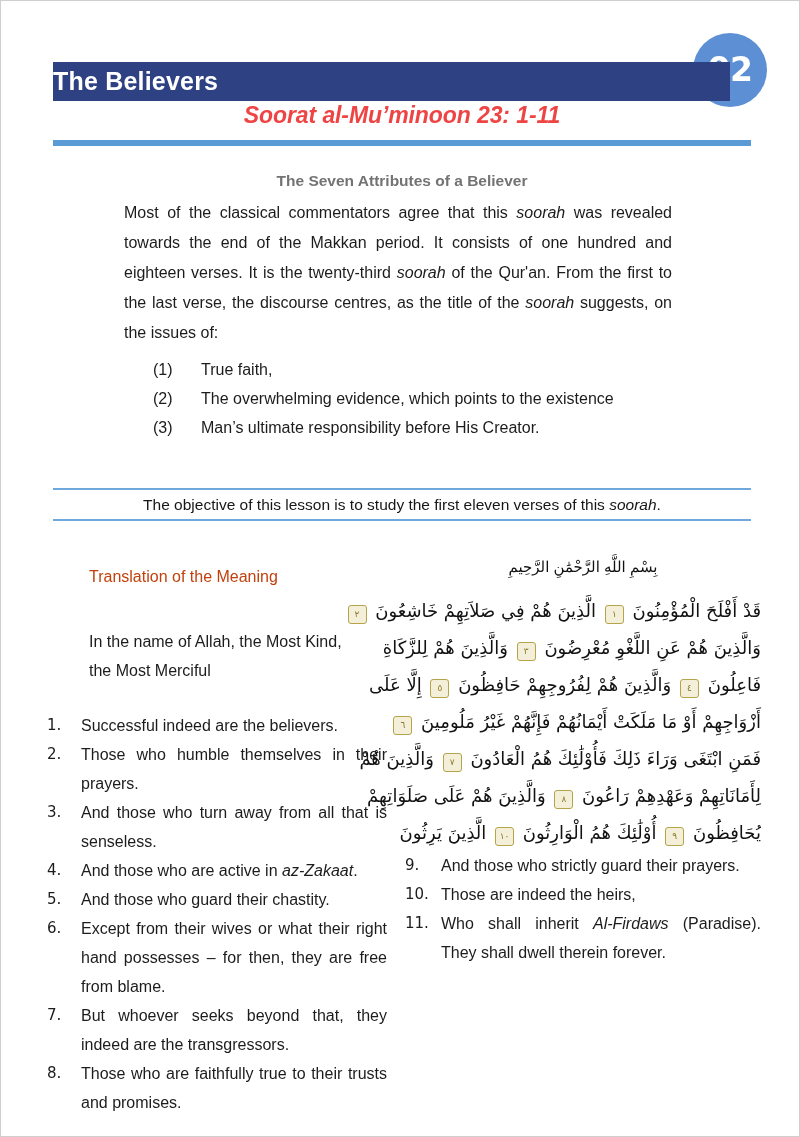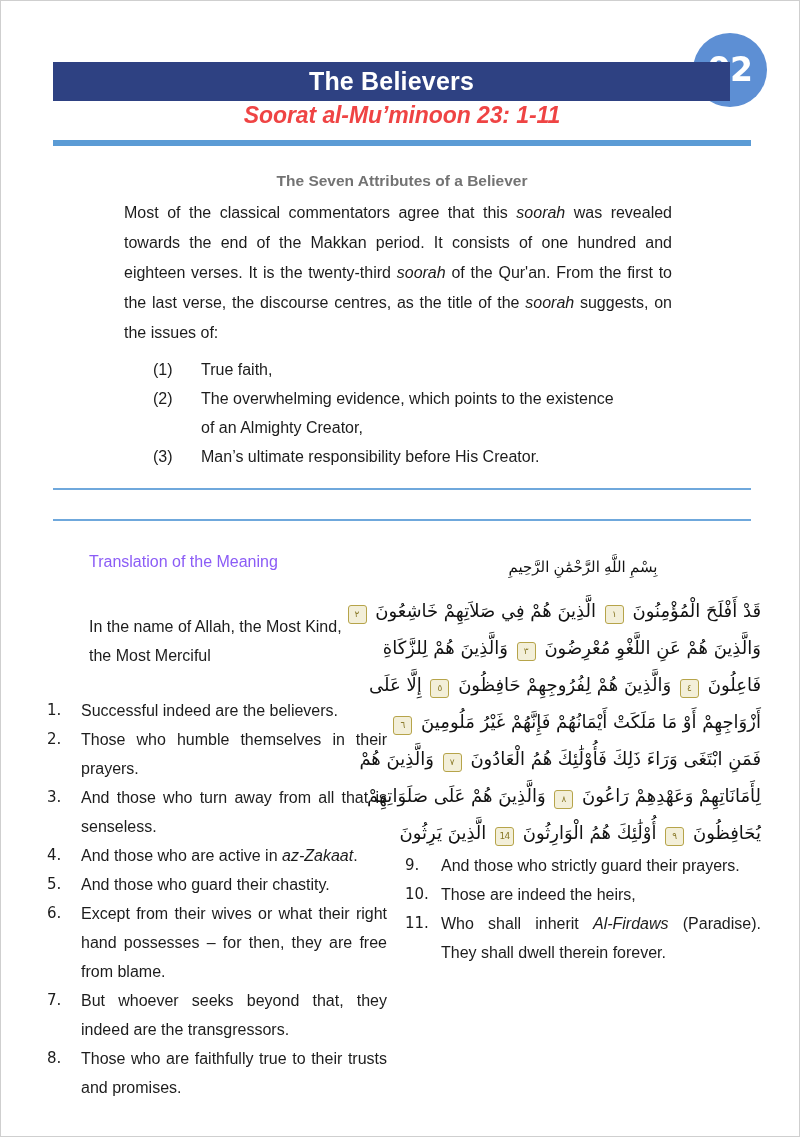--- a/index.html
+++ b/index.html
@@ -60,21 +60,20 @@
     background: #2e4182;
     z-index: 2;
   }
   .title-bar-text {
     position: absolute;
     left: 0;
     top: 0;
     width: 677px;
     height: 39px;
     line-height: 39px;
-    text-align: center;
     color: #ffffff;
     font-size: 25px;
     font-weight: bold;
     letter-spacing: 0.2px;
   }
   .subtitle {
     position: absolute;
     left: 52px;
     top: 101px;
     width: 698px;
@@ -179,22 +178,23 @@
   .col-right {
     position: absolute;
     left: 404px;
     top: 549px;
     width: 356px;
   }
 
   .trans-label {
     font-size: 16px;
     line-height: 24px;
-    color: #8b5cf6;
+    color: #c2410c;
     padding-left: 42px;
+    margin-top: 15px;
   }
   .basmala-en {
     margin-top: 38px;
     padding-left: 42px;
     font-size: 16px;
     line-height: 29px;
     color: #1c1c1c;
     width: 278px;
   }
 
@@ -297,31 +297,31 @@
 
     <div class="roman-item">
       <span class="roman-marker">(1)</span>
       <span class="roman-text">True faith,</span>
     </div>
 
     <div class="roman-item">
       <span class="roman-marker">(2)</span>
       <span class="roman-text">The overwhelming evidence, which points to the existence</span>
     </div>
-    <div class="roman-item">
-      <span class="roman-cont">of an Almighty Creator,</span>
-    </div>
 
     <div class="roman-item">
       <span class="roman-marker">(3)</span>
       <span class="roman-text">Man’s ultimate responsibility before His Creator.</span>
     </div>
   </div>
 
   <div class="rule-thin-top"></div>
+  <div class="objective-text">
+    The objective of this lesson is to study the first eleven verses of this <i>soorah</i>.
+  </div>
   <div class="rule-thin-bot"></div>
 
   <div class="col-left">
 
     <div class="trans-label">Translation of the Meaning</div>
 
     <div class="basmala-en">In the name of Allah, the Most Kind, the Most Merciful</div>
 
     <div class="num-list">
 
@@ -373,21 +373,21 @@
     <div class="arabic-block">
       <div class="basmala-ar">بِسْمِ اللَّهِ الرَّحْمَٰنِ الرَّحِيمِ</div>
       <div class="arabic-spacer"></div>
       <div id="arabic-lines">
           <div class="ayah-line"><span>قَدْ أَفْلَحَ الْمُؤْمِنُونَ</span> <span class="ayah-mark">١</span> <span>الَّذِينَ هُمْ فِي صَلاَتِهِمْ خَاشِعُونَ</span> <span class="ayah-mark">٢</span> </div>
           <div class="ayah-line"><span>وَالَّذِينَ هُمْ عَنِ اللَّغْوِ مُعْرِضُونَ</span> <span class="ayah-mark">٣</span> <span>وَالَّذِينَ هُمْ لِلزَّكَاةِ</span> </div>
           <div class="ayah-line"><span>فَاعِلُونَ</span> <span class="ayah-mark">٤</span> <span>وَالَّذِينَ هُمْ لِفُرُوجِهِمْ حَافِظُونَ</span> <span class="ayah-mark">٥</span> <span>إِلَّا عَلَى</span> </div>
           <div class="ayah-line"><span>أَزْوَاجِهِمْ أَوْ مَا مَلَكَتْ أَيْمَانُهُمْ فَإِنَّهُمْ غَيْرُ مَلُومِينَ</span> <span class="ayah-mark">٦</span> </div>
           <div class="ayah-line"><span>فَمَنِ ابْتَغَى وَرَاءَ ذَلِكَ فَأُوْلَٰئِكَ هُمُ الْعَادُونَ</span> <span class="ayah-mark">٧</span> <span>وَالَّذِينَ هُمْ</span> </div>
           <div class="ayah-line"><span>لِأَمَانَاتِهِمْ وَعَهْدِهِمْ رَاعُونَ</span> <span class="ayah-mark">٨</span> <span>وَالَّذِينَ هُمْ عَلَى صَلَوَاتِهِمْ</span> </div>
-          <div class="ayah-line"><span>يُحَافِظُونَ</span> <span class="ayah-mark">٩</span> <span>أُوْلَٰئِكَ هُمُ الْوَارِثُونَ</span> <span class="ayah-mark">14</span> <span>الَّذِينَ يَرِثُونَ</span> </div>
+          <div class="ayah-line"><span>يُحَافِظُونَ</span> <span class="ayah-mark">٩</span> <span>أُوْلَٰئِكَ هُمُ الْوَارِثُونَ</span> <span class="ayah-mark">١٠</span> <span>الَّذِينَ يَرِثُونَ</span> </div>
         </div>
     </div>
 
     <div class="num-list num-list-right">
 
       <div class="num-item">
         <span class="num-marker">9.</span>
         <span class="num-text">And those who strictly guard their prayers.</span>
       </div>
 

